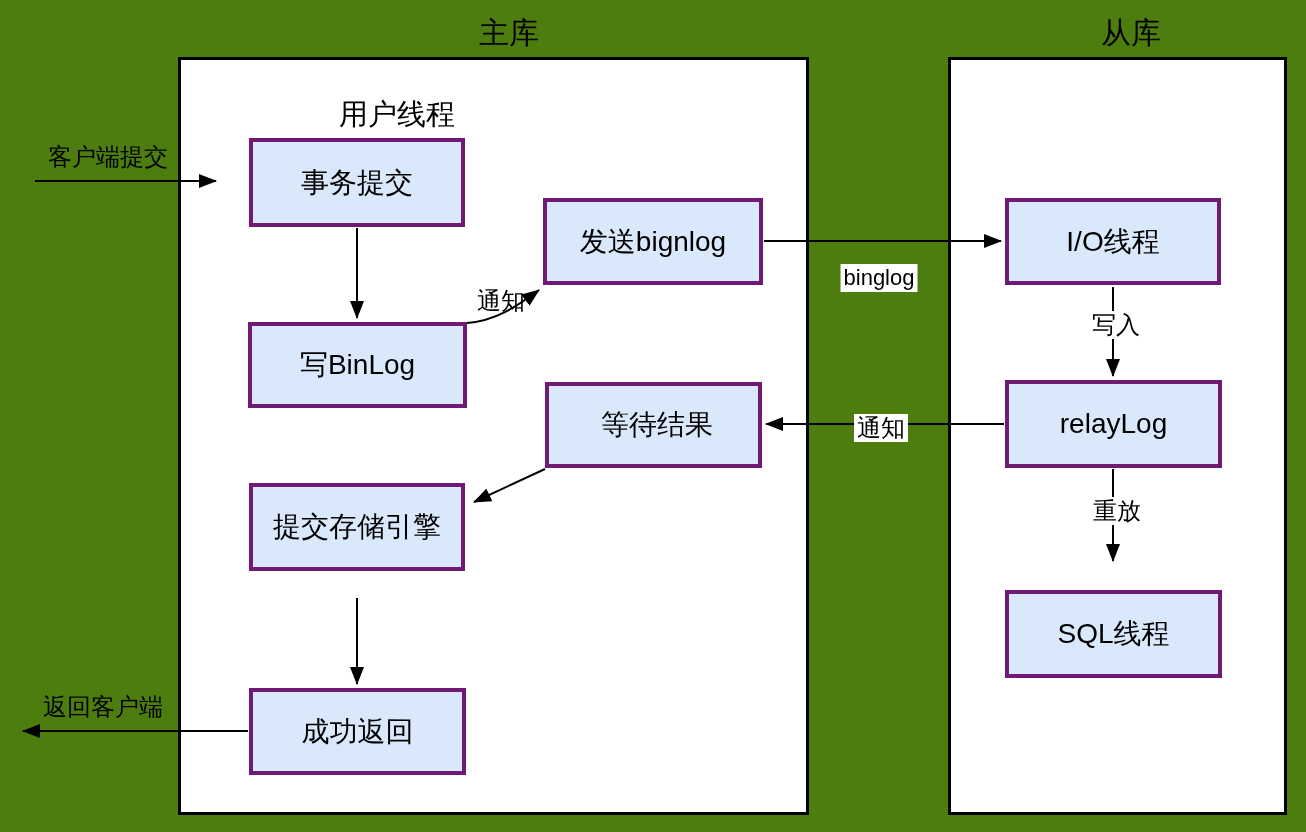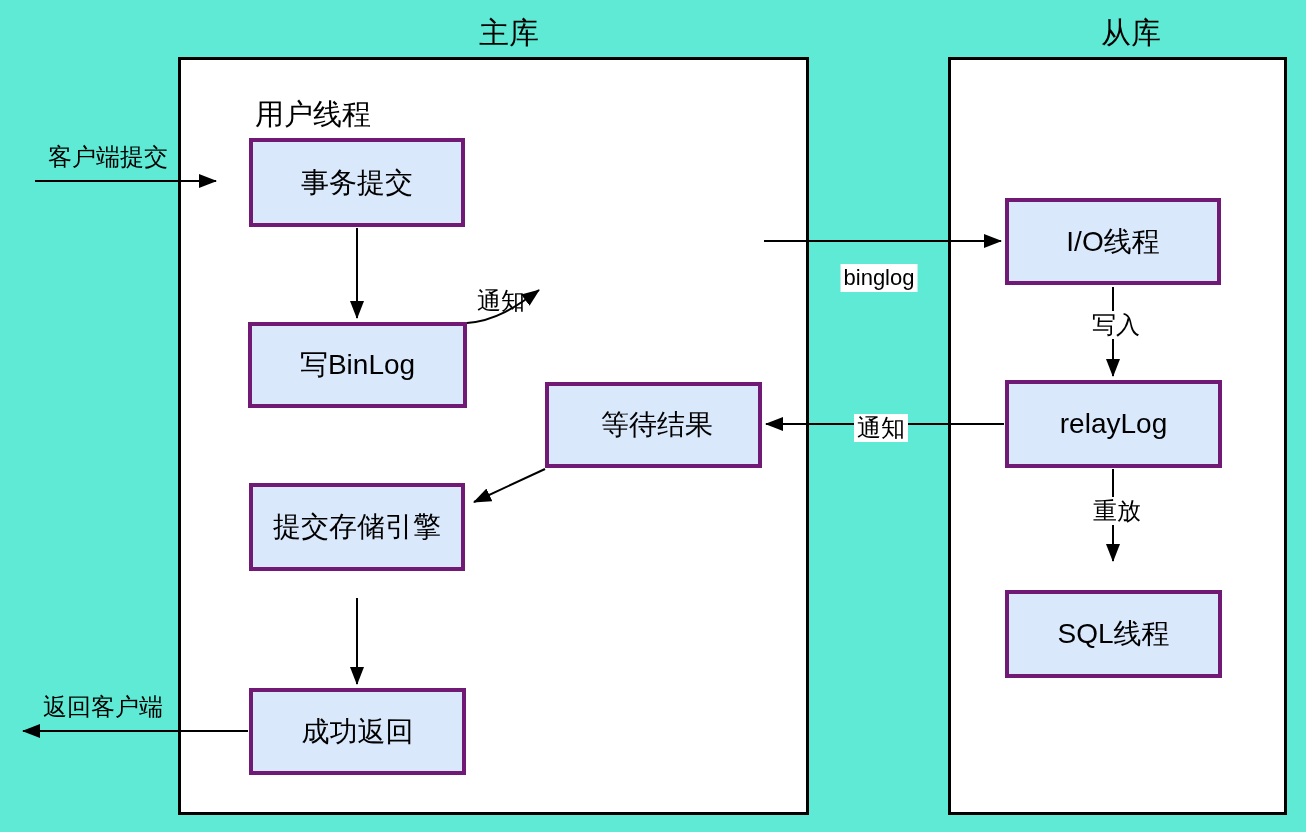--- a/index.html
+++ b/index.html
@@ -5,21 +5,21 @@
   html, body {
     margin: 0;
     padding: 0;
     background: #ffffff;
     font-family: "Liberation Sans", "DejaVu Sans", sans-serif;
   }
   .canvas {
     position: relative;
     width: 1306px;
     height: 832px;
-    background: #5eead4;
+    background: #4d7c0f;
     overflow: hidden;
     color: #000000;
   }
   .outer {
     position: absolute;
     box-sizing: border-box;
     border: 3px solid #000000;
     background: #ffffff;
   }
   .outer.master { left: 178px; top: 57px; width: 631px; height: 758px; }
@@ -29,21 +29,21 @@
     width: 200px;
     text-align: center;
     font-size: 30px;
     line-height: 34px;
     color: #000000;
     white-space: nowrap;
   }
   .subtitle {
     position: absolute;
     width: 200px;
-    text-align: left;
+    text-align: right;
     font-size: 29px;
     line-height: 32px;
     color: #000000;
     white-space: nowrap;
   }
   .node {
     position: absolute;
     box-sizing: border-box;
     background: #dae8fc;
     border: 4px solid #701a75;
@@ -101,20 +101,21 @@
     <line x1="1113" y1="287" x2="1113" y2="376" marker-end="url(#ah)"></line>
     <line x1="1004" y1="424" x2="766" y2="424" marker-end="url(#ah)"></line>
     <line x1="545" y1="469" x2="474" y2="502" marker-end="url(#ah)"></line>
     <line x1="1113" y1="469" x2="1113" y2="561" marker-end="url(#ah)"></line>
     <line x1="357" y1="598" x2="357" y2="684" marker-end="url(#ah)"></line>
     <line x1="248" y1="731" x2="23" y2="731" marker-end="url(#ah)"></line>
   </svg>
 
   <div class="node" style="left:249px; top:138px; width:216px; height:89px;">事务提交</div>
   <div class="node" style="left:248px; top:322px; width:219px; height:86px;">写BinLog</div>
+  <div class="node" style="left:543px; top:198px; width:220px; height:87px;">发送bignlog</div>
   <div class="node" style="left:545px; top:382px; width:217px; height:86px;padding-left:7px;">等待结果</div>
   <div class="node" style="left:249px; top:483px; width:216px; height:88px;">提交存储引擎</div>
   <div class="node" style="left:1005px; top:198px; width:216px; height:87px;">I/O线程</div>
   <div class="node" style="left:249px; top:688px; width:217px; height:87px;">成功返回</div>
   <div class="node" style="left:1005px; top:380px; width:217px; height:88px;">relayLog</div>
   <div class="node" style="left:1005px; top:590px; width:217px; height:88px;">SQL线程</div>
 
   <div class="elabel" style="left:108px; top:157px;">客户端提交</div>
   <div class="elabel" style="left:501px; top:301px;">通知</div>
   <div class="elabel bg latin" style="left:879px; top:236px;">binglog</div>

